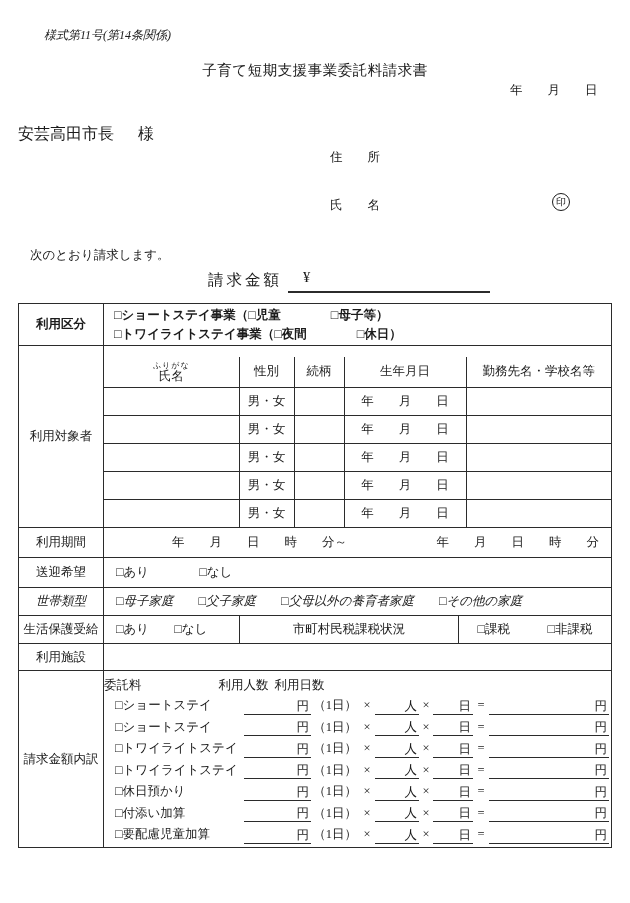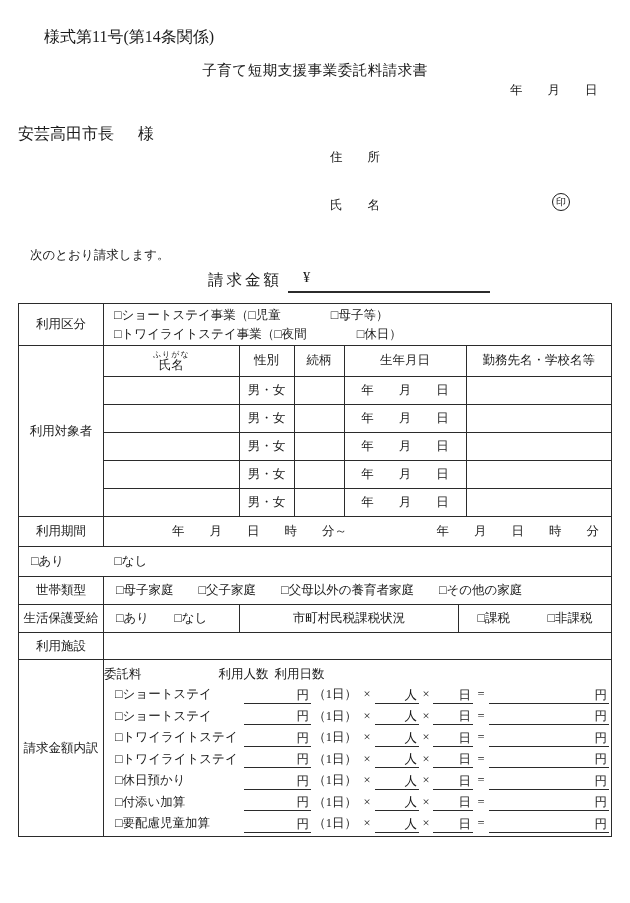--- a/index.html
+++ b/index.html
@@ -3,68 +3,68 @@
 <meta charset="utf-8">
 <style>
   * { margin:0; padding:0; box-sizing:border-box; }
   html,body { background:#e8e8e8; }
   #page {
     position:relative; width:630px; height:903px; background:#ffffff;
     font-family:"Liberation Serif","DejaVu Serif",serif; color:#1b1b1b;
     overflow:hidden; margin:0 auto;
   }
   .abs { position:absolute; }
-  #form-number { left:44px; top:27px; font-size:16px; }
+  #form-number { left:44px; top:27px; font-size:12px;font-style:italic; }
   #doc-title { left:0; right:0; top:61px; text-align:center; font-size:14.5px; letter-spacing:0.5px; }
   #date-top { left:510px; top:82px; width:96px; font-size:12.5px; }
   #addressee-line { left:18px; top:124px; font-size:16px; }
   #addressee-line .honorific { margin-left:24px; }
   #address-label { left:330px; top:149px; font-size:12.5px; }
   #name-label { left:330px; top:197px; font-size:12.5px; }
   #seal { left:552px; top:193px; width:18px; height:18px; border:1px solid #1b1b1b;
           border-radius:50%; font-size:10px; display:flex; align-items:center; justify-content:center; }
   #facility-note { left:317px; top:225px; font-size:11.5px; }
   #intro { left:30px; top:247px; font-size:12.5px; }
   #amount-label { left:208px; top:270px; font-size:15.5px; letter-spacing:3px; }
   #amount-underline { left:288px; top:269px; width:202px; height:24px;
                       border-bottom:2px solid #2b2b2b; font-size:14.5px; padding-left:15px; }
 
   
   #form-table { left:18px; top:303px; width:594px; border:1.5px solid #2b2b2b; font-size:12.5px; }
   .trow { display:flex; border-top:1px solid #2b2b2b; align-items:stretch; }
-  .trow:first-child { border-top:none; }
+  .trow:first-child { border-top:none;font-weight:bold; }
   .lcell { flex:0 0 85px; border-right:1px solid #2b2b2b; display:flex;
            align-items:center; justify-content:center; text-align:center; }
   .ccell { flex:1; min-width:0; }
 
   #row-usage { height:41px; }
   #row-usage .ccell { padding:2px 0 0 10px; }
   #row-usage .opt-line { line-height:19px; white-space:nowrap; }
 
   
-  #users-grid { border-collapse:collapse; width:100%; table-layout:fixed; }
+  #users-grid { border-collapse:collapse; width:100%; table-layout:fixed;margin-top:11px; }
   #users-grid th, #users-grid td { border:1px solid #2b2b2b; font-weight:normal;
       text-align:center; vertical-align:middle; font-size:12.5px; padding:0; overflow:hidden; }
   #users-grid th { height:30px; }
   #users-grid td { height:28px; }
   #users-grid tr > *:first-child { border-left:none; }
   #users-grid tr > *:last-child { border-right:none; }
   #users-grid tr:first-child > * { border-top:none; }
   #users-grid tr:last-child > * { border-bottom:none; }
   .furigana { font-size:8px; line-height:9px; letter-spacing:1px; }
   .name-head { line-height:13px; }
 
   #row-period { height:30px; }
   #row-period .ccell { display:flex; align-items:center; white-space:nowrap;gap:6px; }
   #row-period .period-from { margin-left:68px; }
   #row-period .period-to { margin-left:auto; margin-right:12px; }
 
   #row-pickup { height:30px; }
   #row-pickup .ccell, #row-household .ccell { display:flex; align-items:center; padding-left:12px; white-space:nowrap; }
-  #row-household { height:28px; }
+  #row-household { height:28px;font-style:italic; }
 
   #row-welfare { height:28px; }
   #row-welfare .w1 { flex:0 0 136px; border-right:1px solid #2b2b2b; display:flex; align-items:center; padding-left:12px; white-space:nowrap; }
   #row-welfare .w2 { flex:0 0 219px; border-right:1px solid #2b2b2b; display:flex; align-items:center; justify-content:center; }
   #row-welfare .w3 { flex:1; display:flex; align-items:center; justify-content:center; white-space:nowrap; }
 
   #row-facility { height:27px; }
 
   #row-breakdown { height:177px; }
   #row-breakdown .ccell { padding-top:4px; }
@@ -182,20 +182,21 @@
 
     <div class="trow" id="row-period">
       <div class="lcell">利用期間</div>
       <div class="ccell">
         <span class="period-from">年　　月　　日　　時　　分～</span>
         <span class="period-to">年　　月　　日　　時　　分</span>
       </div>
     </div>
 
     <div class="trow" id="row-pickup">
+      <div class="lcell">送迎希望</div>
       <div class="ccell">□あり　　　　□なし</div>
     </div>
 
     <div class="trow" id="row-household">
       <div class="lcell">世帯類型</div>
       <div class="ccell">□母子家庭　　□父子家庭　　□父母以外の養育者家庭　　□その他の家庭</div>
     </div>
 
     <div class="trow" id="row-welfare">
       <div class="lcell">生活保護受給</div>

